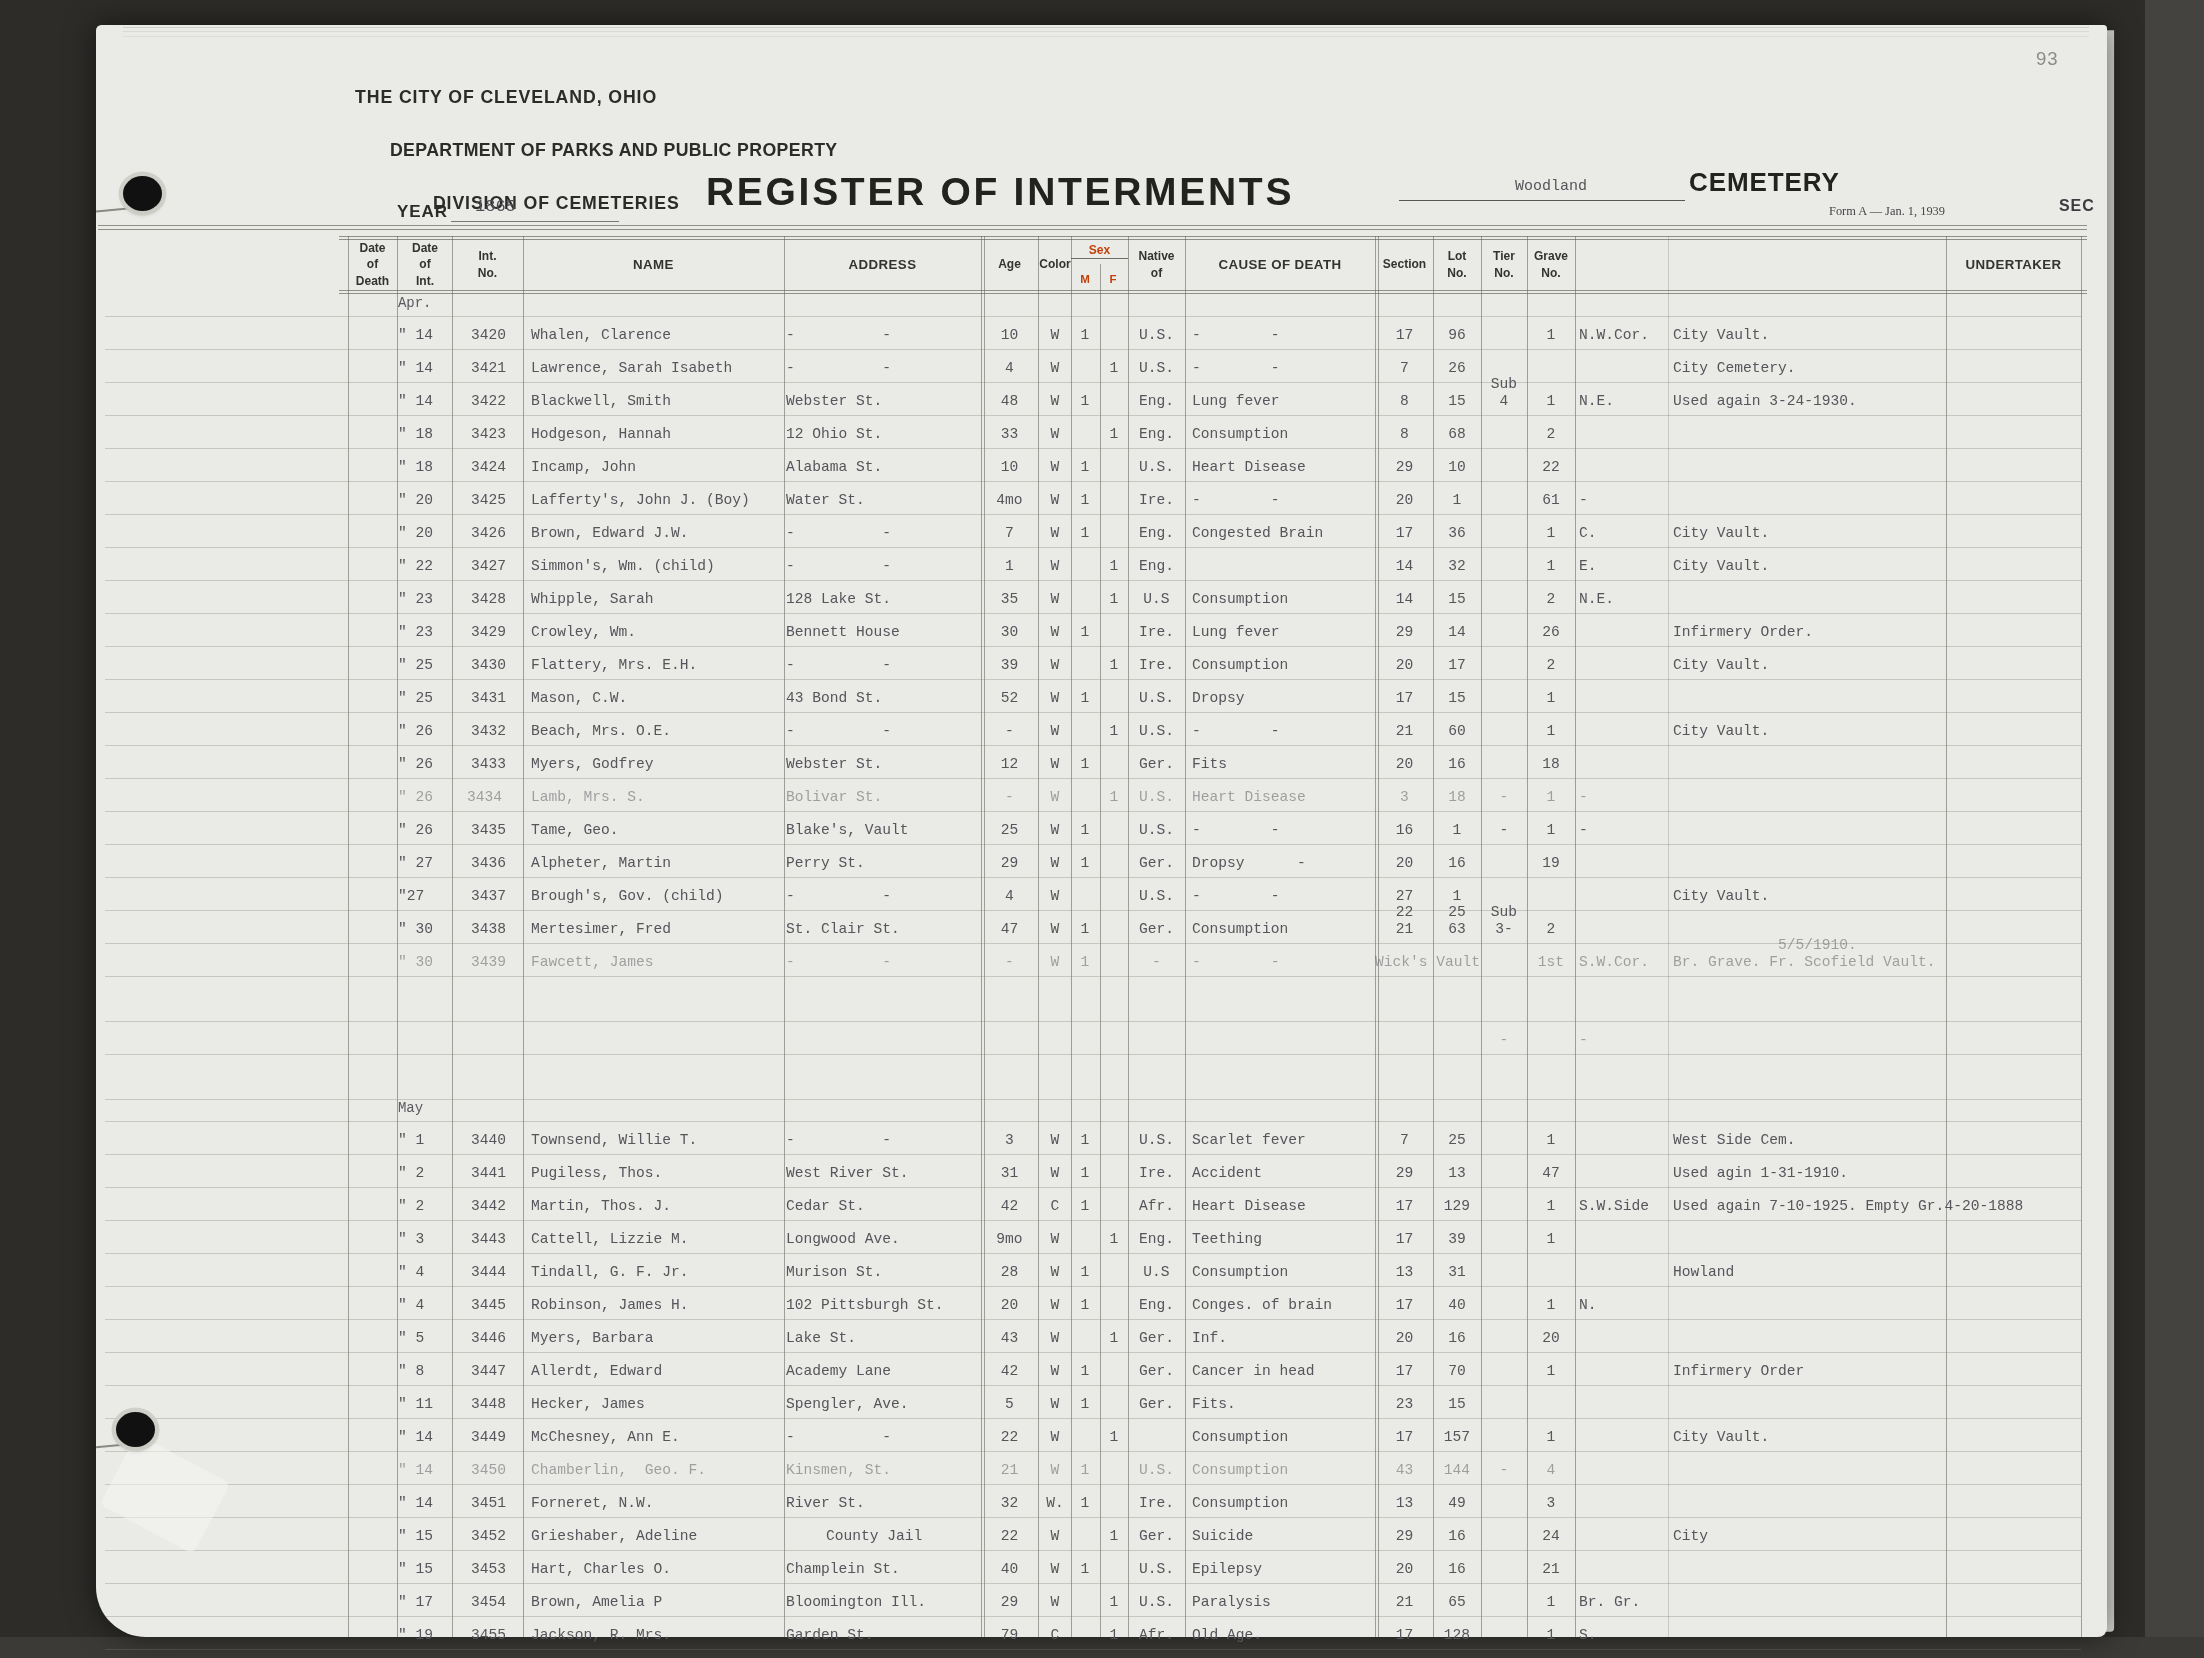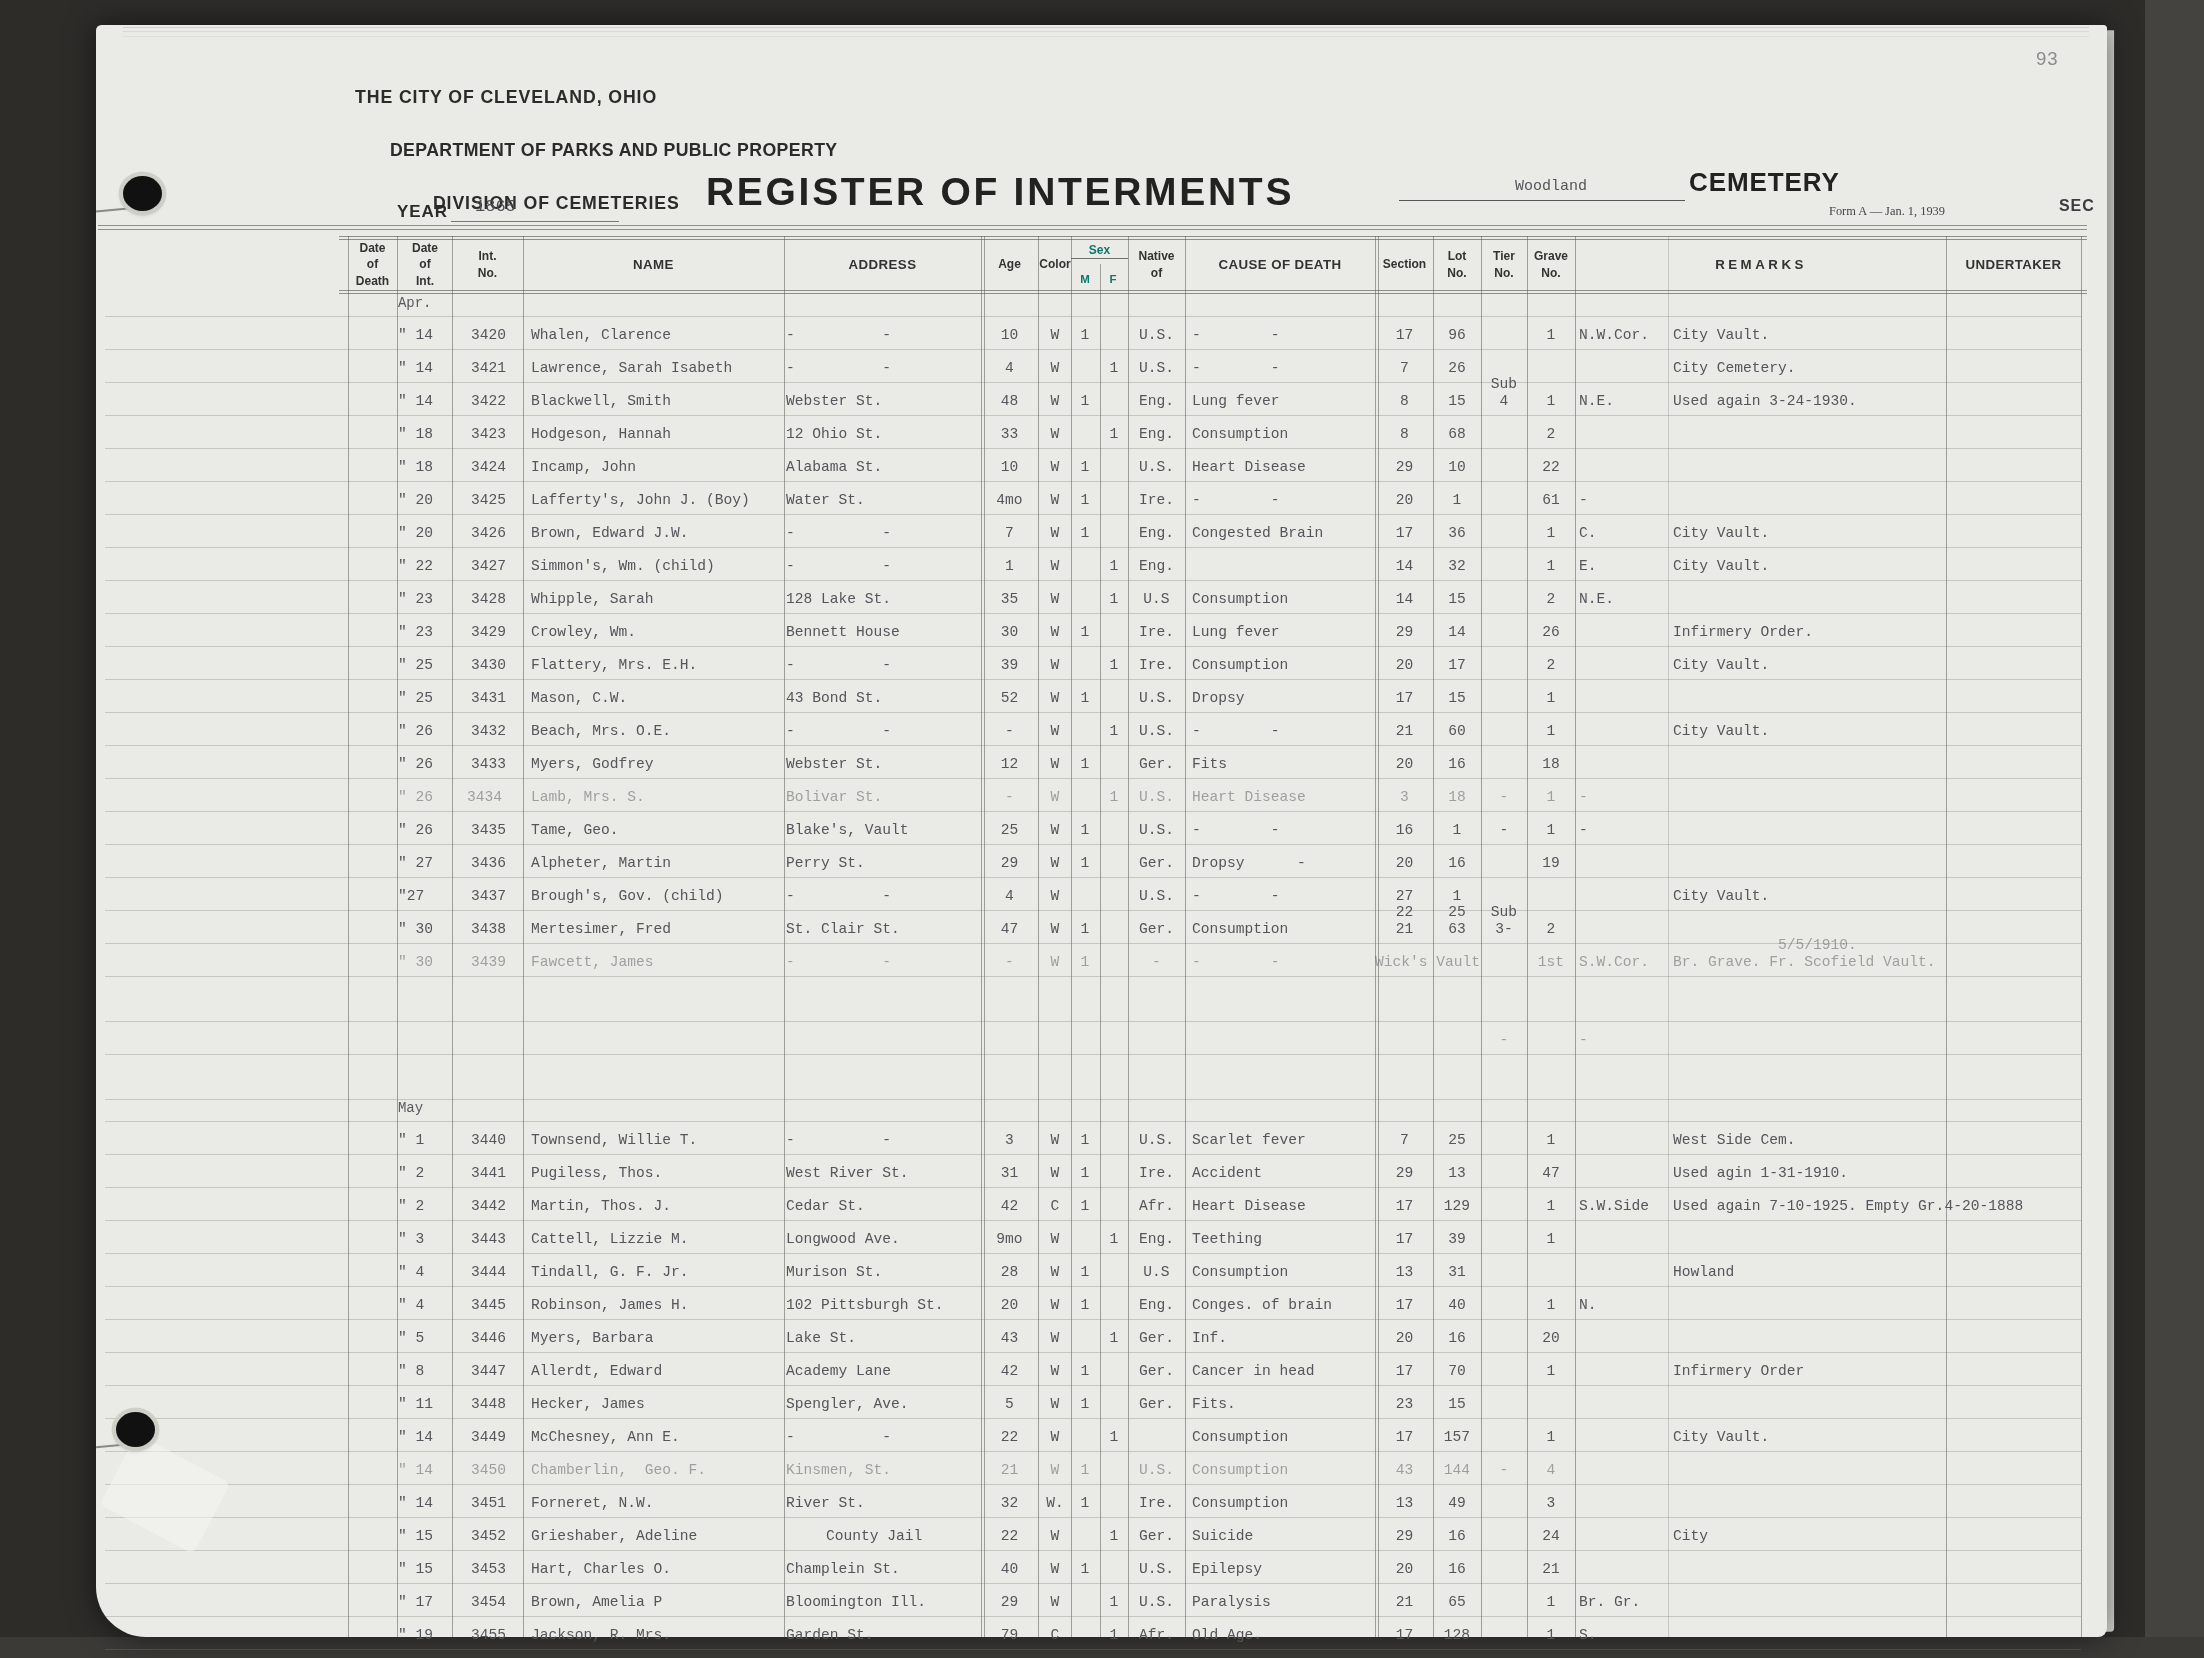--- a/index.html
+++ b/index.html
@@ -39,21 +39,21 @@
   #page-number{position:absolute;left:1940px;top:23px;font-size:18.6px;color:#8b8b8d;letter-spacing:0.9px;}
   
   .hrule{position:absolute;height:0.9px;background:#8f8f89;}
   
   #thead{position:absolute;left:0;top:214px;width:2011px;height:51px;}
   .hc{position:absolute;bottom:0;top:0;display:flex;align-items:center;justify-content:center;
       text-align:center;font-weight:bold;color:#333331;white-space:pre-line;line-height:1.35;}
   .hc.small{font-size:12px;}
   .hc.big{font-size:13.3px;letter-spacing:0.4px;}
   .hc.sp{letter-spacing:3.5px;}
-  #sex-head{position:absolute;left:975px;width:57px;top:0;bottom:0;font-weight:bold;color:#0f766e;}
+  #sex-head{position:absolute;left:975px;width:57px;top:0;bottom:0;font-weight:bold;color:#c2410c;}
   #sex-word{position:absolute;left:0;right:0;top:3.5px;text-align:center;font-size:12px;
             border-bottom:0.9px solid #6f6f69;padding-bottom:1.8px;}
   #sex-m{position:absolute;left:0;width:28px;bottom:5.3px;text-align:center;font-size:11.5px;}
   #sex-f{position:absolute;left:28px;width:28px;bottom:5.3px;text-align:center;font-size:11.5px;}
   
   #rows{position:absolute;left:8.9px;top:268px;width:1976px;}
   .trow{position:relative;border-bottom:0.9px solid rgba(125,125,118,.32);}
   .cell{position:absolute;bottom:4.4px;font-family:"Liberation Mono","DejaVu Sans Mono",monospace;
         font-size:14.6px;line-height:1.18;color:#55555b;white-space:pre;}
   .cell.center{text-align:center;}
@@ -121,21 +121,20 @@
       <div class="hc small" style="left:1032px;width:57px">Native
 of</div>
       <div class="hc big" style="left:1089px;width:190px">CAUSE OF DEATH</div>
       <div class="hc small" style="left:1279px;width:59px">Section</div>
       <div class="hc small" style="left:1337px;width:48px">Lot
 No.</div>
       <div class="hc small" style="left:1385px;width:46px">Tier
 No.</div>
       <div class="hc small" style="left:1431px;width:48px">Grave
 No.</div>
-      <div class="hc big sp" style="left:1479px;width:372px">REMARKS</div>
       <div class="hc big" style="left:1850px;width:135px">UNDERTAKER</div>
     </div>
 
     <div id="grid">
         <div class="vline" style="left: 252px; top: 0px; height: 1401px;"></div>
         <div class="vline" style="left: 301px; top: 0px; height: 1401px;"></div>
         <div class="vline" style="left: 356px; top: 0px; height: 1401px;"></div>
         <div class="vline" style="left: 427px; top: 0px; height: 1401px;"></div>
         <div class="vline" style="left: 688px; top: 0px; height: 1401px;"></div>
         <div class="vline" style="left: 885px; top: 0px; height: 1401px;"></div>

